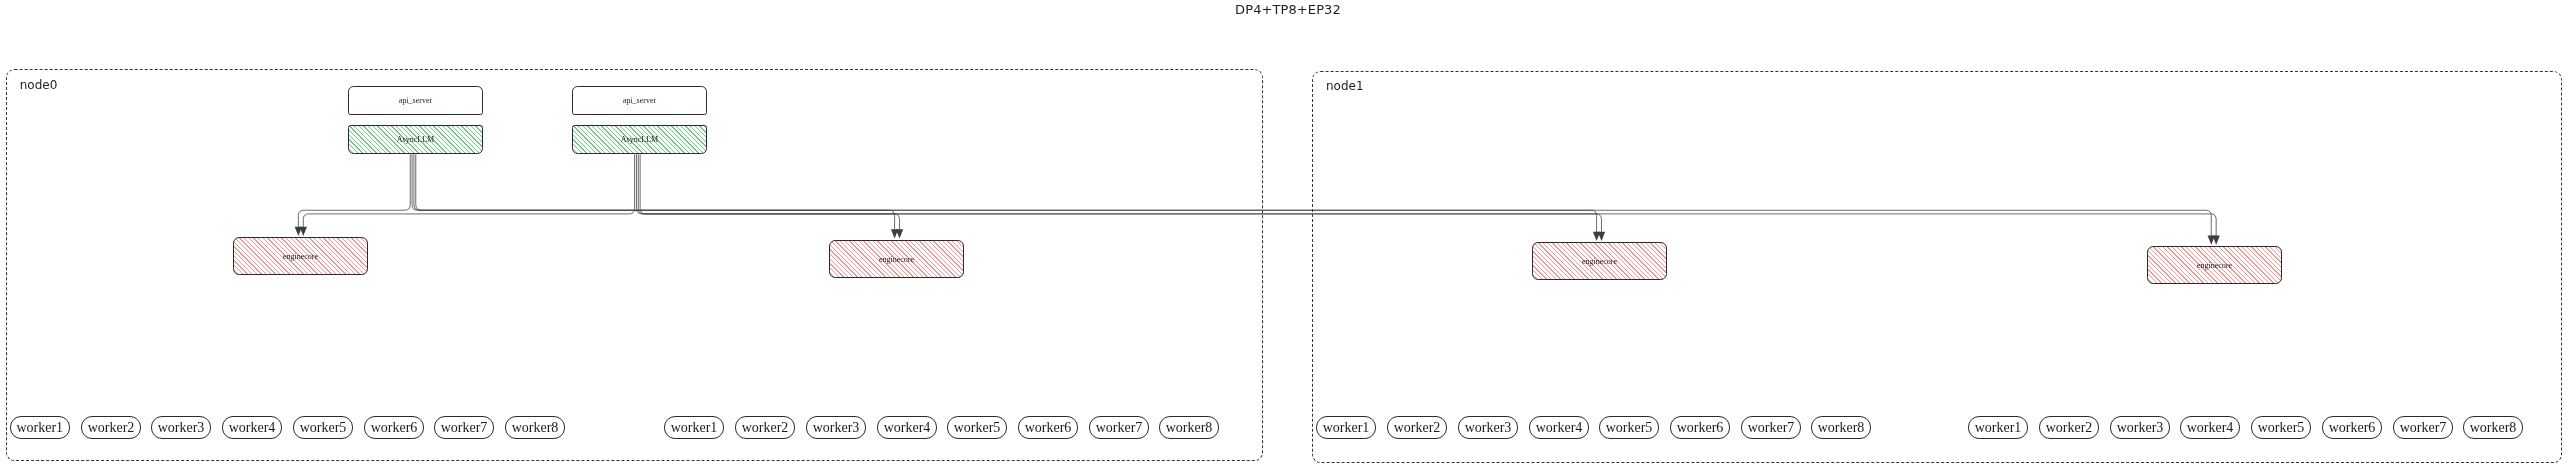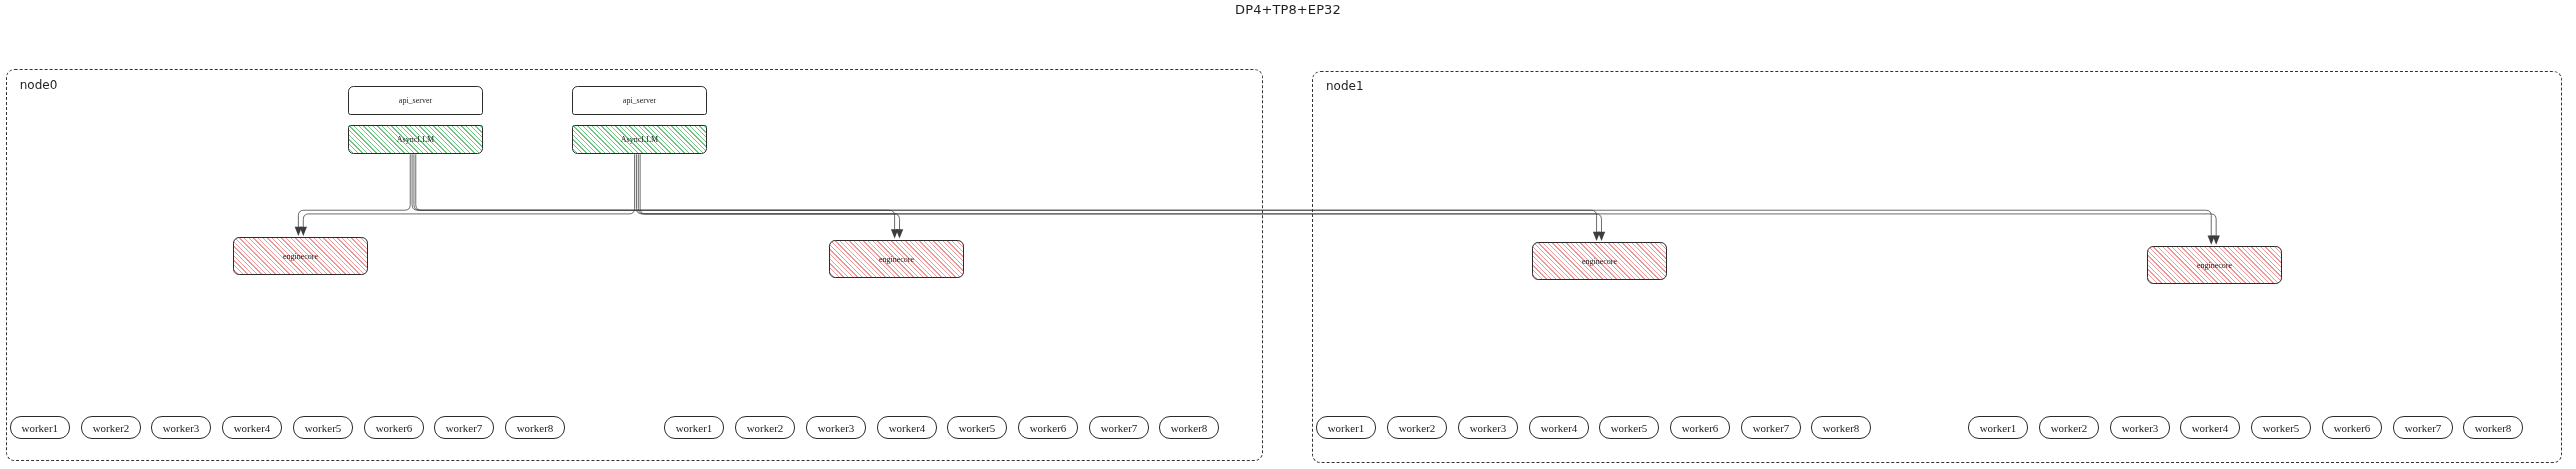--- a/index.html
+++ b/index.html
@@ -65,21 +65,21 @@
     background-image:repeating-linear-gradient(
       45deg,
       rgba(233,120,120,0.00) 0px,
       rgba(233,120,120,0.00) 2.5px,
       rgba(233,120,120,0.75) 2.5px,
       rgba(233,120,120,0.75) 3.3px
     );
   }
   .worker{
     border-radius:11px;
-    font-size:11px;
+    font-size:14px;
     background:#ffffff;
     z-index:4;
   }
 
   #edges{position:absolute;left:0;top:0;width:2576px;height:469px;z-index:2;pointer-events:none;}
   #edges path{fill:none;stroke:#3d3d3d;stroke-width:1.25px;}
   #edges polygon{fill:#3d3d3d;stroke:none;}
 </style>
 </head>
 <body>

